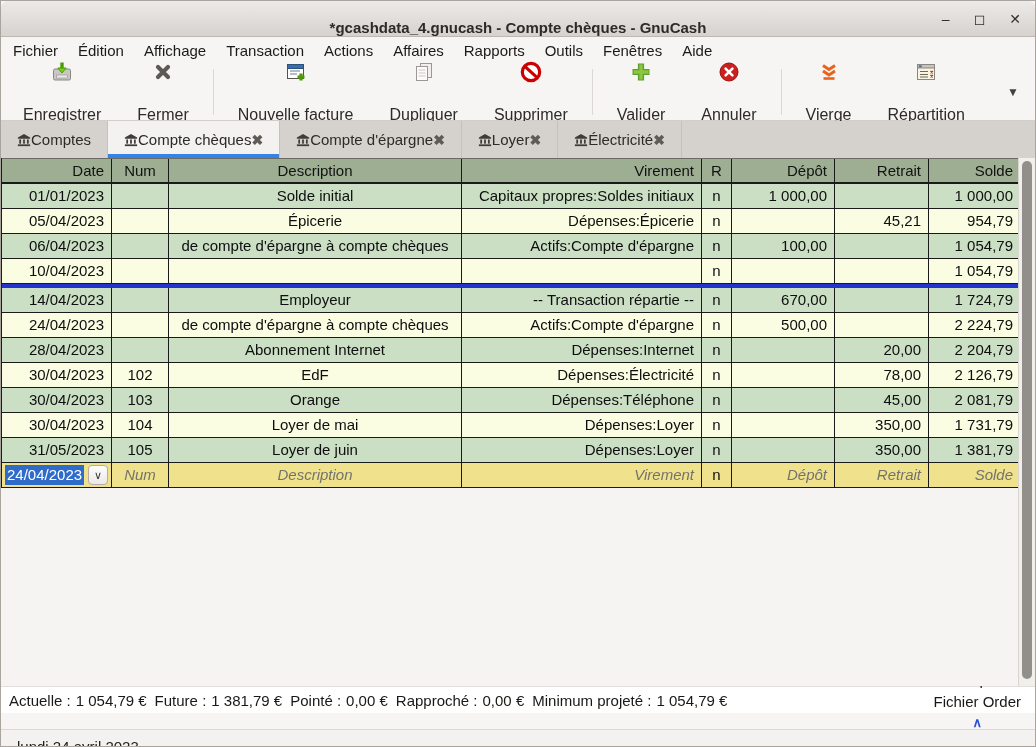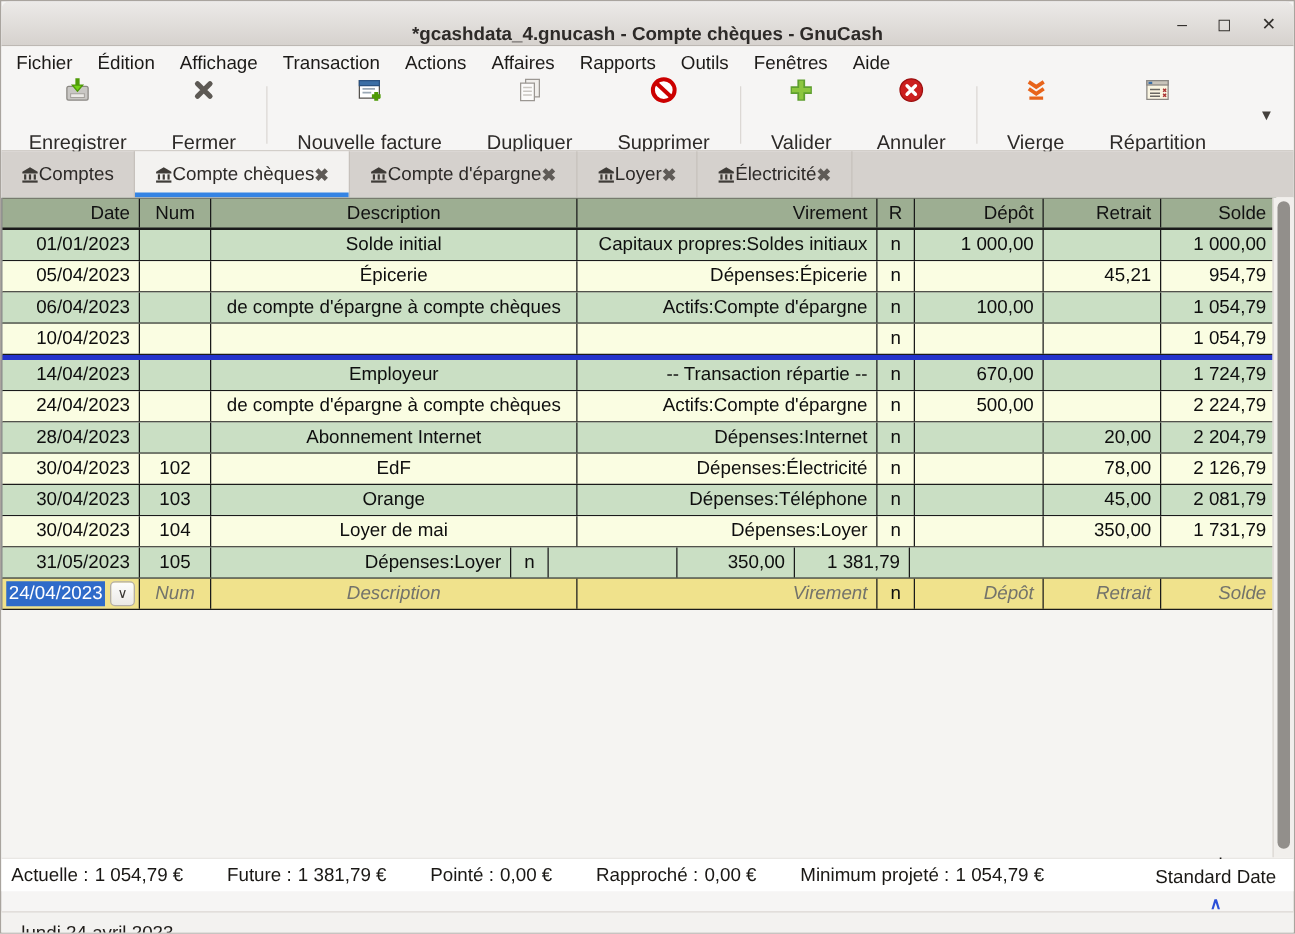--- a/index.html
+++ b/index.html
@@ -54,21 +54,21 @@
   .date-cell{display:flex;align-items:center;gap:4px;padding:0 3px;}
   .date-sel{background:#2f6bc9;color:#ffffff;padding:0 2px;font-size:15px;line-height:20px;}
   .date-dd{width:22px;height:20px;background:linear-gradient(#fdfdfc,#ebe9e6);border:1px solid #b3aea8;
     border-radius:4px;display:flex;align-items:center;justify-content:center;box-sizing:border-box;}
   .dd-glyph{font-size:11px;color:#3a3733;line-height:1;}
   .scrollbar{position:absolute;top:0;right:0;width:17px;height:528px;background:#f1efec;border-left:1px solid #dad6d1;box-sizing:border-box;}
   .scroll-thumb{position:absolute;top:3px;left:3px;width:10px;height:518px;background:#928f8b;border-radius:6px;}
   
   .summary{height:27px;flex:0 0 27px;background:#ffffff;display:flex;align-items:center;
     padding:0 14px 0 8px;font-size:15px;color:#1a1815;border-top:1px solid #e2dfdb;box-sizing:border-box;}
-  .sum-left{display:flex;gap:35px;}
+  .sum-left{display:flex;gap:8px;}
   .sum-item{display:flex;gap:5px;white-space:nowrap;}
   .sort{margin-left:auto;display:flex;gap:5px;align-items:center;white-space:nowrap;flex-direction:column;}
   .sort-caret{color:#2b4fd8;font-weight:bold;font-size:13px;}
   
   .statusbar{height:35px;flex:0 0 35px;background:#f3f2f0;border-top:1px solid #dcd8d4;position:relative;box-sizing:border-box;margin-top:16px;}
   .status-text{position:absolute;left:16px;top:8px;font-size:15px;color:#201d1a;}
   .progress{position:absolute;right:12px;bottom:5px;width:150px;height:7px;background:#eceae7;
     border:1px solid #d5d1cc;border-radius:4px;box-sizing:border-box;}
 </style>
 </head>
@@ -373,20 +373,21 @@
           <div class="cell c2 al-left">Loyer de mai</div>
           <div class="cell c3 al-right">Dépenses:Loyer</div>
           <div class="cell c4 al-center">n</div>
           <div class="cell c5 al-right"></div>
           <div class="cell c6 al-right">350,00</div>
           <div class="cell c7 al-right">1 731,79</div>
         </div>
         <div class="row green">
           <div class="cell c0 al-right">31/05/2023</div>
           <div class="cell c1 al-left">105</div>
+          <div class="cell c2 al-left">Loyer de juin</div>
           <div class="cell c3 al-right">Dépenses:Loyer</div>
           <div class="cell c4 al-center">n</div>
           <div class="cell c5 al-right"></div>
           <div class="cell c6 al-right">350,00</div>
           <div class="cell c7 al-right">1 381,79</div>
         </div>
         <div class="row edit-row">
           <div class="cell c0 date-cell">
             <span class="date-sel">24/04/2023</span>
             <span class="date-dd">
@@ -425,21 +426,21 @@
           <span class="sum-label">Rapproché :</span>
           <span class="sum-value">0,00 €</span>
         </span>
         <span class="sum-item">
           <span class="sum-label">Minimum projeté :</span>
           <span class="sum-value">1 054,79 €</span>
         </span>
       </div>
     <div class="sort">
       <span>Trier par :</span>
-      <span>Standard Date</span>
+      <span>Fichier Order</span>
       <span class="sort-caret">∧</span>
     </div>
   </div>
 
   <div class="statusbar">
     <span class="status-text">lundi 24 avril 2023</span>
     <div class="progress"></div>
   </div>
 
 </div>

